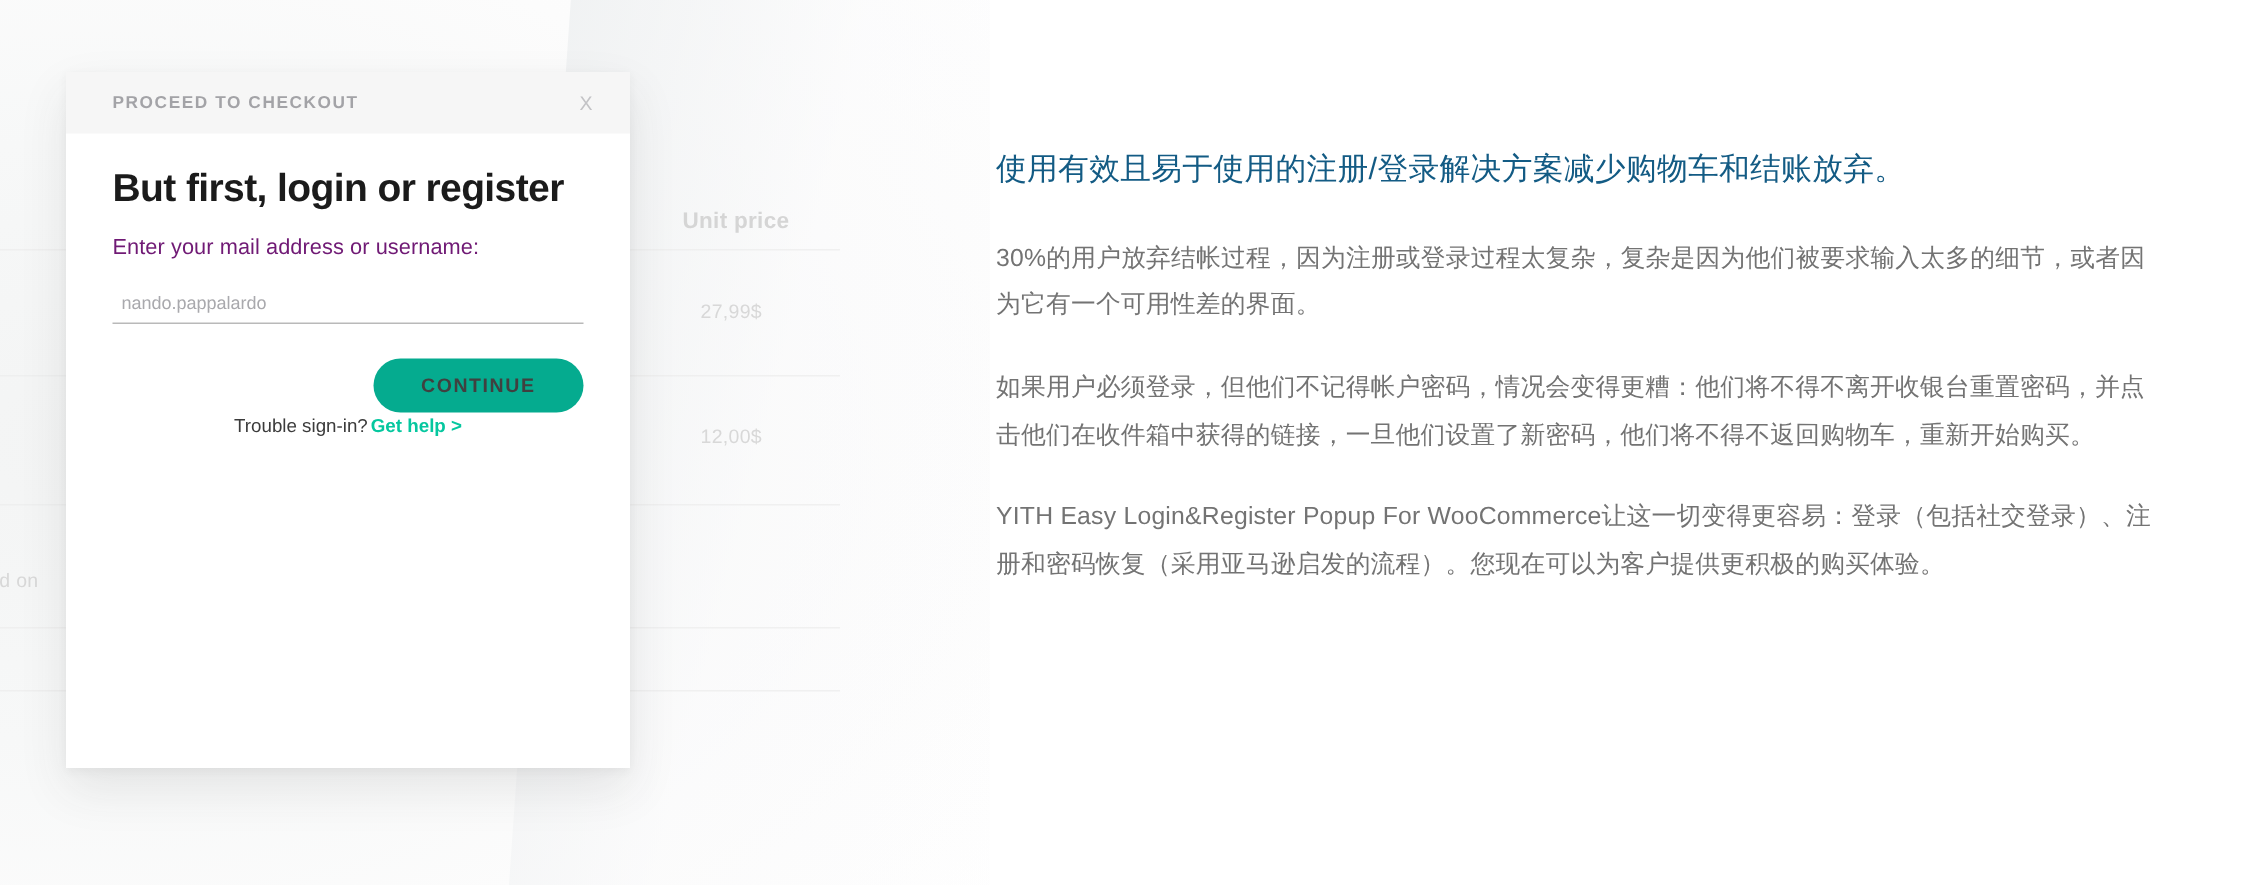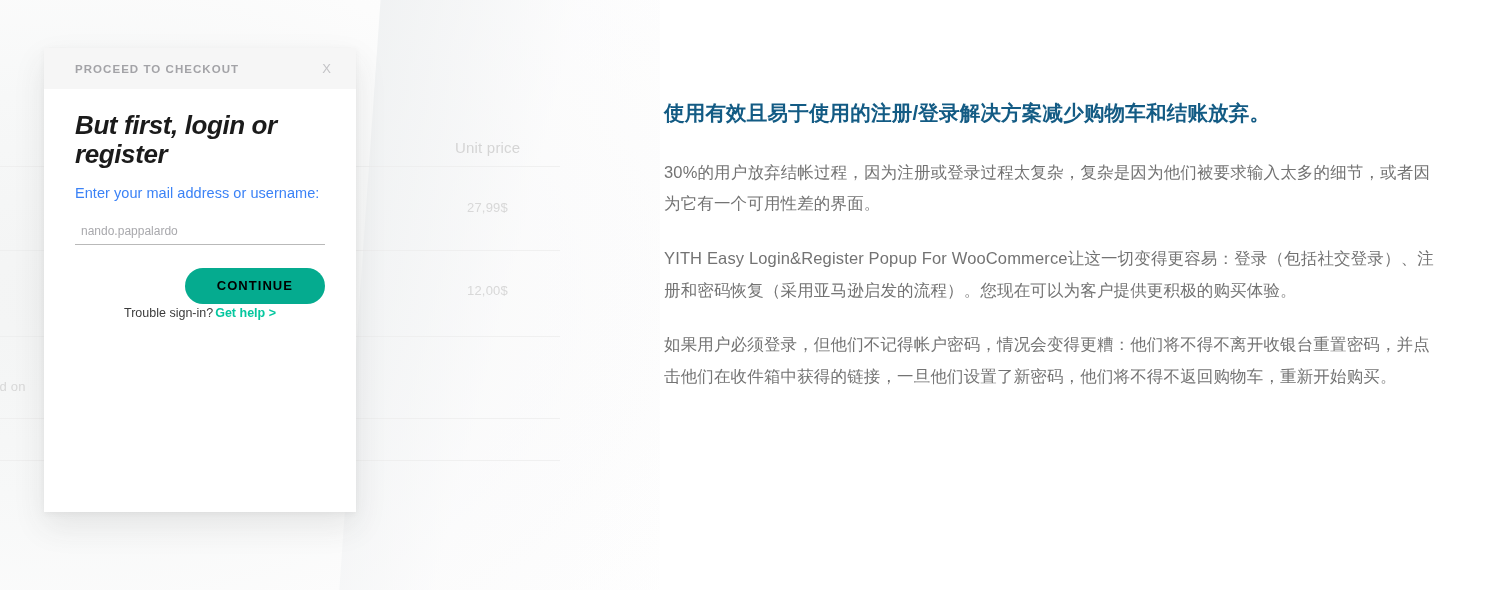--- a/index.html
+++ b/index.html
@@ -62,32 +62,32 @@
   .bg-rowline.r4 { top: 418px; }
   .bg-rowline.r5 { top: 460px; }
   .bg-cell {
     position: absolute;
     color: #d8d8d8;
     font-size: 15px;
     letter-spacing: .2px;
     white-space: nowrap;
     user-select: none;
   }
-  .bg-cell.head { font-weight: 400; color: #d5d5d5; }
+  .bg-cell.head { font-weight: 700; color: #d5d5d5; }
   .bg-cell.c-unit { left: 455px; top: 139px; }
   .bg-cell.c-p1   { left: 467px; top: 200px; font-size: 13px; }
   .bg-cell.c-p2   { left: 467px; top: 283px; font-size: 13px; }
   .bg-cell.c-rem  { left: -22px; top: 379px; font-size: 13px; }
 
   
   .modal {
     position: absolute;
     left: 44px;
     top: 48px;
-    width: 312px;
+    width: 376px;
     height: 464px;
     background: #ffffff;
     box-shadow: 0 14px 30px rgba(60,60,60,0.10), 0 2px 6px rgba(60,60,60,0.06);
   }
   .modal-header {
     position: relative;
     height: 41px;
     background: #f6f6f6;
     display: flex;
     align-items: center;
@@ -115,27 +115,26 @@
     padding: 0 31px;
   }
   .headline {
     margin: 0;
     padding-top: 22px;
     font-size: 26px;
     line-height: 1.1;
     font-weight: 700;
     letter-spacing: -0.4px;
     color: #1b1b1b;
-    font-style: italic;
   }
   .sub-label {
     margin: 0;
     padding-top: 17px;
     font-size: 14.5px;
-    color: #3b82f6;
+    color: #701a75;
     letter-spacing: .05px;
   }
   .field {
     position: relative;
     margin-top: 20px;
   }
   .field-input {
     width: 100%;
     border: none;
     border-bottom: 1px solid #b9b9b9;
@@ -151,21 +150,21 @@
 
   .continue-row {
     display: flex;
     justify-content: flex-end;
     margin-top: 23px;
   }
   .btn-continue {
     border: none;
     border-radius: 22px;
     background: #05ab8f;
-    color: #000000;
+    color: #404040;
     font-family: inherit;
     font-size: 13px;
     font-weight: 700;
     letter-spacing: 1.05px;
     padding: 0 32px;
     height: 36px;
     line-height: 36px;
     cursor: pointer;
   }
 
@@ -252,21 +251,21 @@
     position: absolute;
     left: 664px;
     top: 0;
     width: 782px;
     height: 590px;
   }
   .copy-heading {
     margin: 0;
     padding-top: 99px;
     font-size: 20.5px;
-    font-weight: 700;
+    font-weight: 400;
     line-height: 1.35;
     letter-spacing: .2px;
     color: #135b84;
   }
   .copy-p {
     margin: 0;
     padding-top: 30px;
     font-size: 16.5px;
     line-height: 1.92;
     color: #737373;
@@ -324,17 +323,17 @@
           <span>Trouble sign-in?</span><a class="link">Get help &gt;</a>
         </div>
 
       </div>
     </div>
   </div>
 
   <div class="copy">
     <h2 class="copy-heading">使用有效且易于使用的注册/登录解决方案减少购物车和结账放弃。</h2>
     <p class="copy-p first">30%的用户放弃结帐过程，因为注册或登录过程太复杂，复杂是因为他们被要求输入太多的细节，或者因为它有一个可用性差的界面。</p>
+    <p class="copy-p second">如果用户必须登录，但他们不记得帐户密码，情况会变得更糟：他们将不得不离开收银台重置密码，并点击他们在收件箱中获得的链接，一旦他们设置了新密码，他们将不得不返回购物车，重新开始购买。</p>
     <p class="copy-p third">YITH Easy Login&amp;Register Popup For WooCommerce让这一切变得更容易：登录（包括社交登录）、注册和密码恢复（采用亚马逊启发的流程）。您现在可以为客户提供更积极的购买体验。</p>
-    <p class="copy-p second">如果用户必须登录，但他们不记得帐户密码，情况会变得更糟：他们将不得不离开收银台重置密码，并点击他们在收件箱中获得的链接，一旦他们设置了新密码，他们将不得不返回购物车，重新开始购买。</p>
   </div>
 
 </div>
 
 </body></html>

